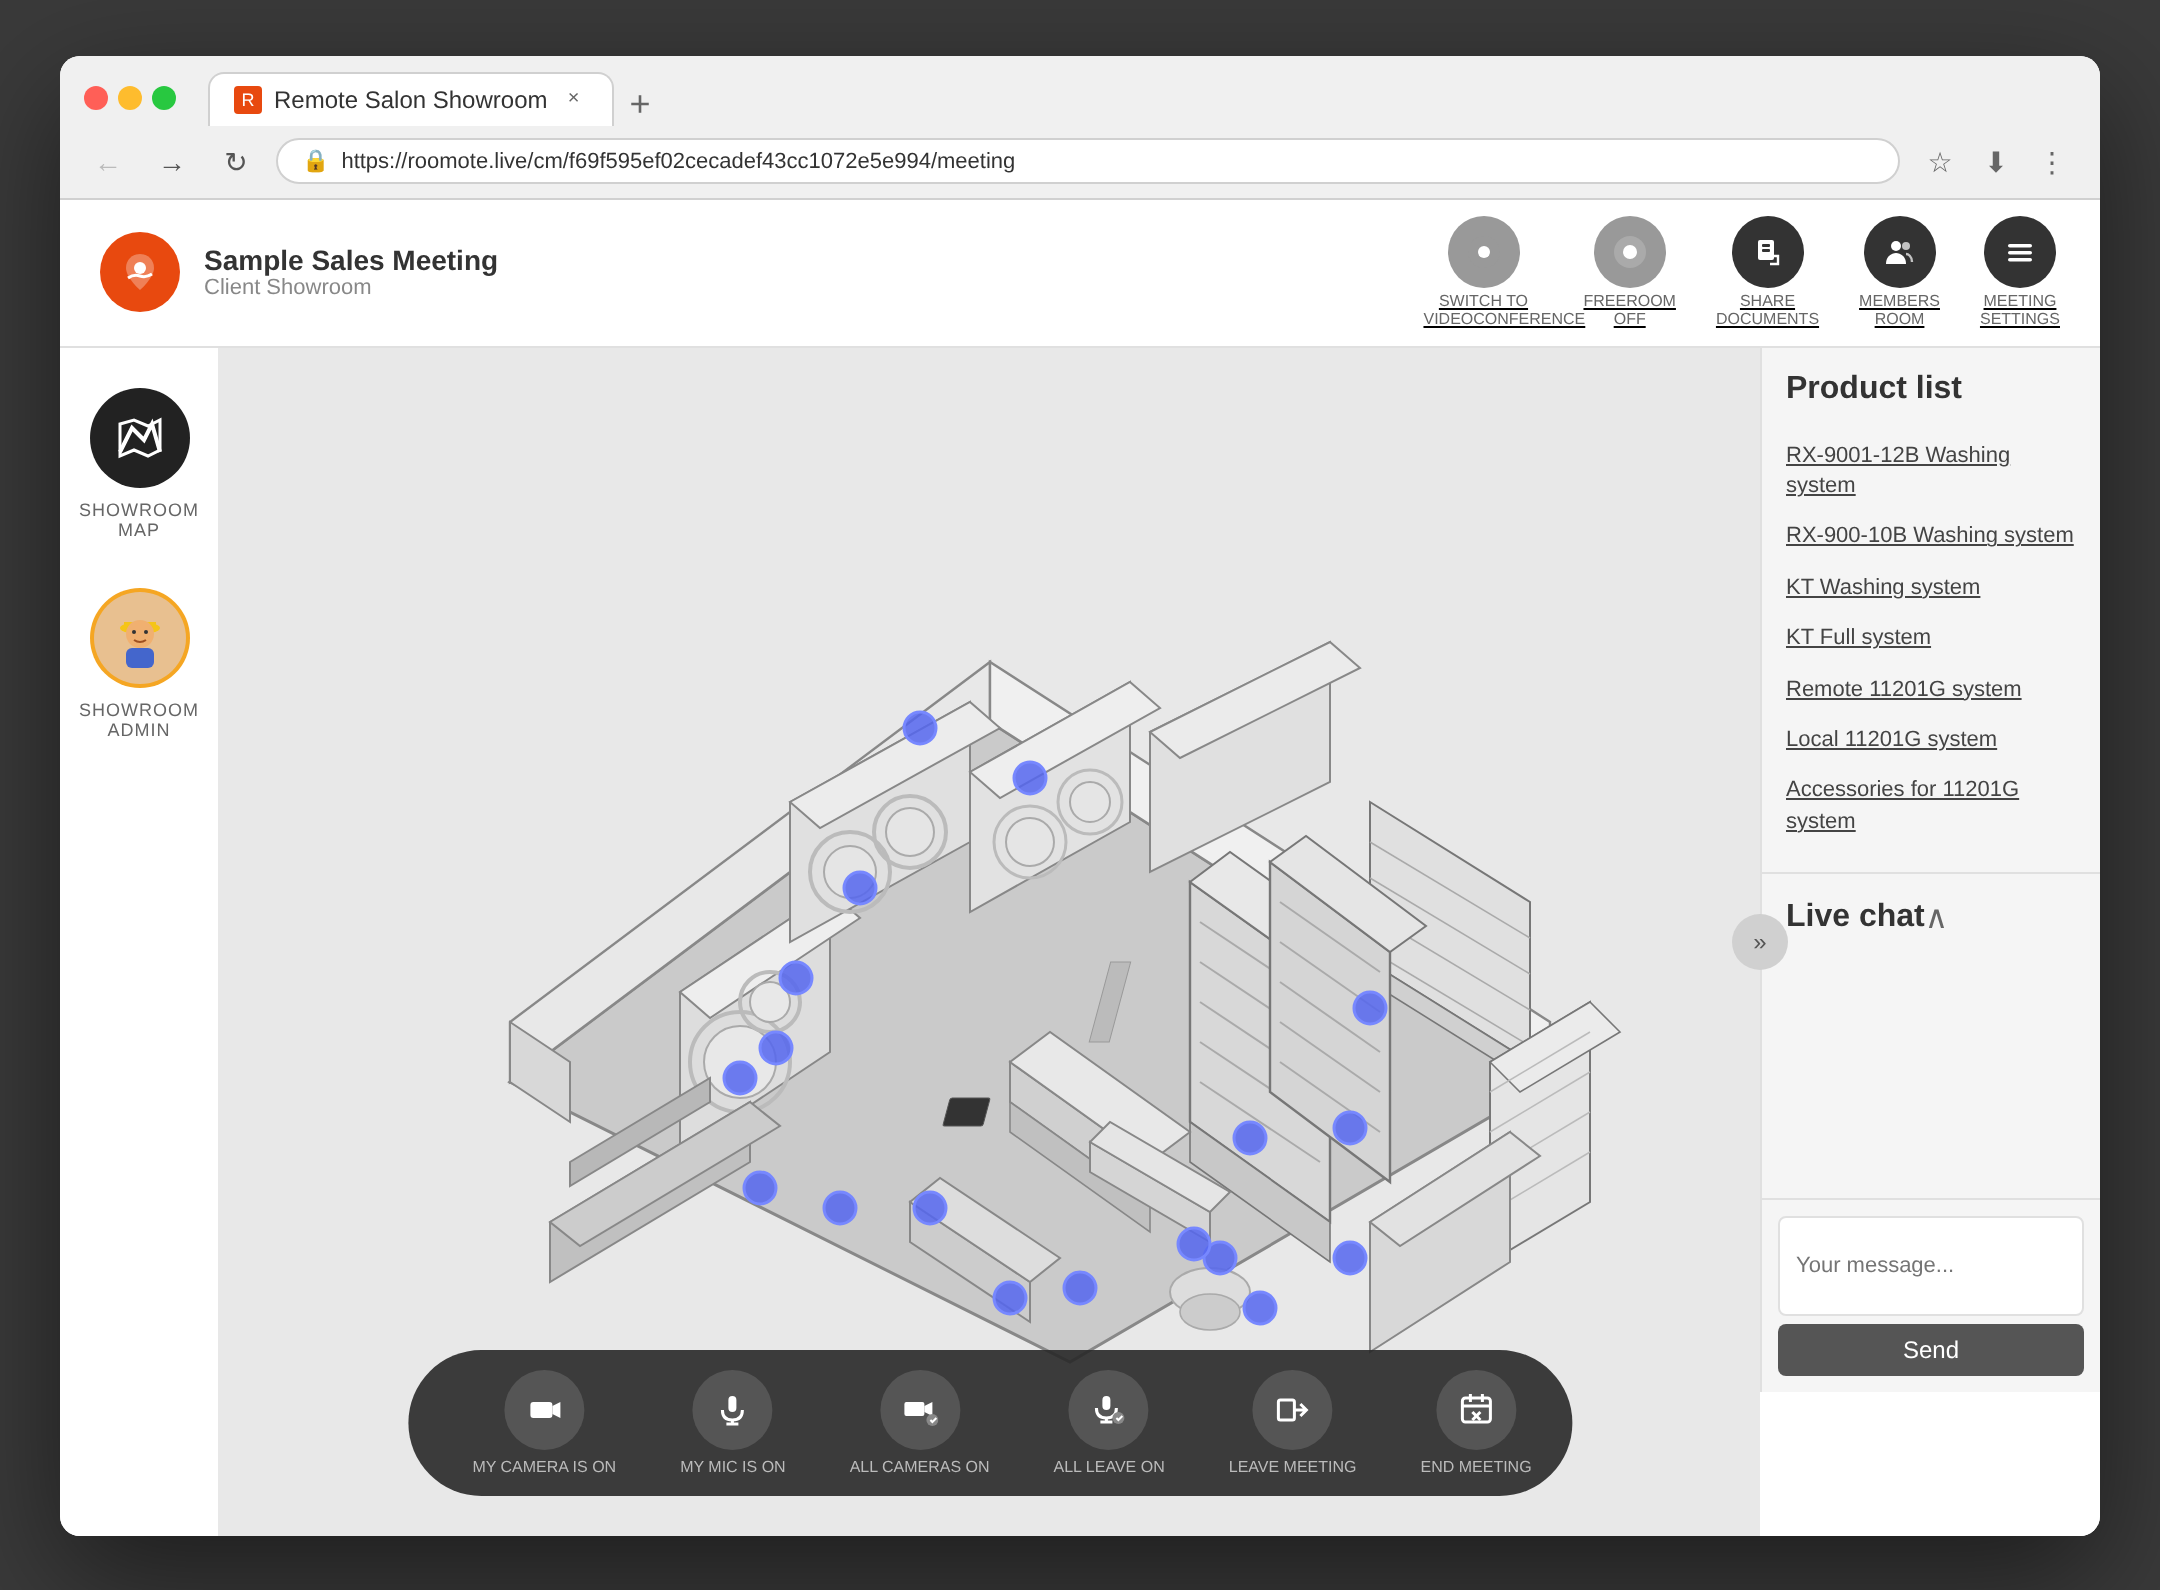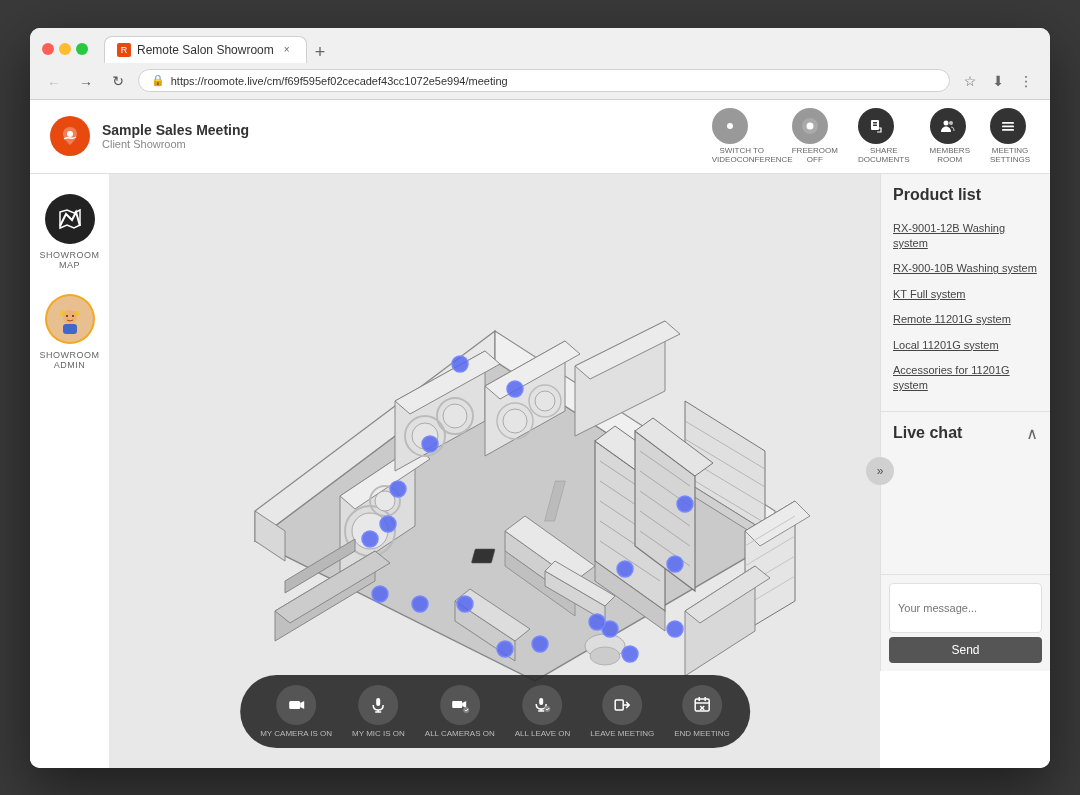--- a/index.html
+++ b/index.html
@@ -199,23 +199,24 @@
 
     .header-actions {
       display: flex;
       gap: 20px;
       align-items: center;
     }
 
     .header-btn {
       display: flex;
       flex-direction: column;
-      align-items: flex-start;
+      align-items: center;
       gap: 2px;
       cursor: pointer;
+      text-decoration: underline;
     }
 
     .header-btn-icon {
       width: 36px;
       height: 36px;
       border-radius: 50%;
       display: flex;
       align-items: center;
       justify-content: center;
       font-size: 16px;
@@ -311,20 +312,21 @@
       gap: 20px;
       align-items: center;
     }
 
     .tool-btn {
       display: flex;
       flex-direction: column;
       align-items: center;
       gap: 4px;
       cursor: pointer;
+      margin-left: 12px;
     }
 
     .tool-btn-icon {
       width: 40px;
       height: 40px;
       background: #555;
       border-radius: 50%;
       display: flex;
       align-items: center;
       justify-content: center;
@@ -377,21 +379,20 @@
       border-top: 1px solid #e0e0e0;
       display: flex;
       flex-direction: column;
       background: #f5f5f5;
       height: 260px;
     }
 
     .live-chat-header {
       display: flex;
       align-items: center;
-      justify-content: space-between;
       padding: 12px 12px 8px 12px;
     }
 
     .live-chat-title {
       font-size: 16px;
       font-weight: 600;
       color: #333;
     }
 
     .chat-collapse-btn {
@@ -810,20 +811,21 @@
 
       <div class="right-panel-wrapper">
         <div class="collapse-arrow">»</div>
         <div class="right-panel">
 
           <div class="product-list-section">
             <div class="product-list-title">Product list</div>
             <div id="product-list-items">
                 <div class="product-item">RX-9001-12B Washing system</div>
                 <div class="product-item">RX-900-10B Washing system</div>
+                <div class="product-item">KT Washing system</div>
                 <div class="product-item">KT Full system</div>
                 <div class="product-item">Remote 11201G system</div>
                 <div class="product-item">Local 11201G system</div>
                 <div class="product-item">Accessories for 11201G system</div>
               </div>
           </div>
 
           <div class="live-chat-section">
             <div class="live-chat-header">
               <div class="live-chat-title">Live chat</div>

